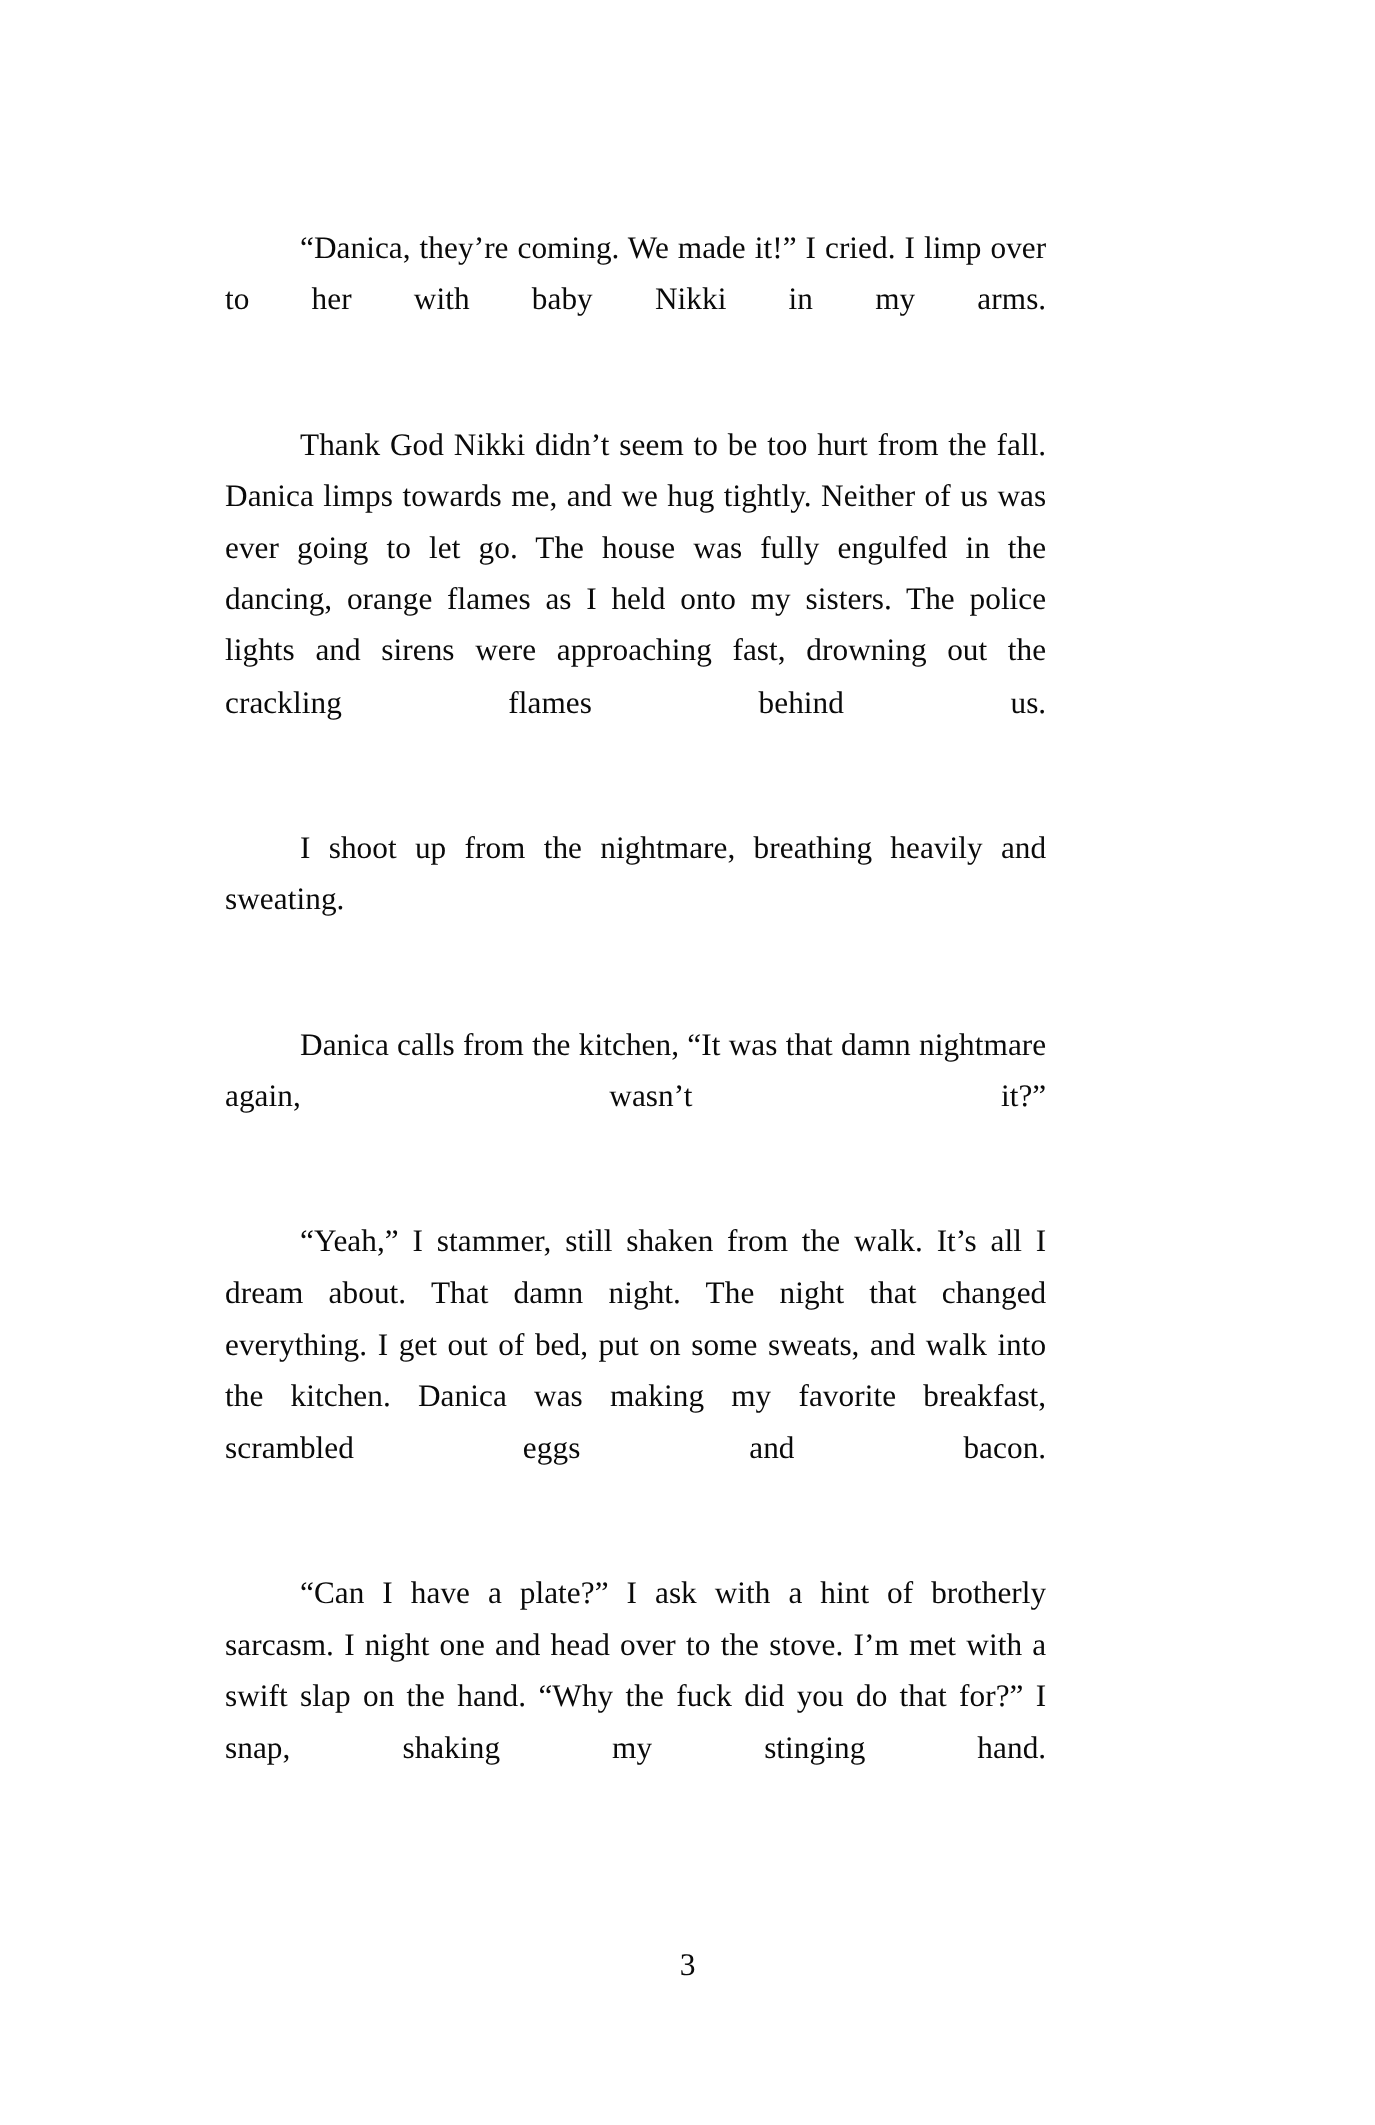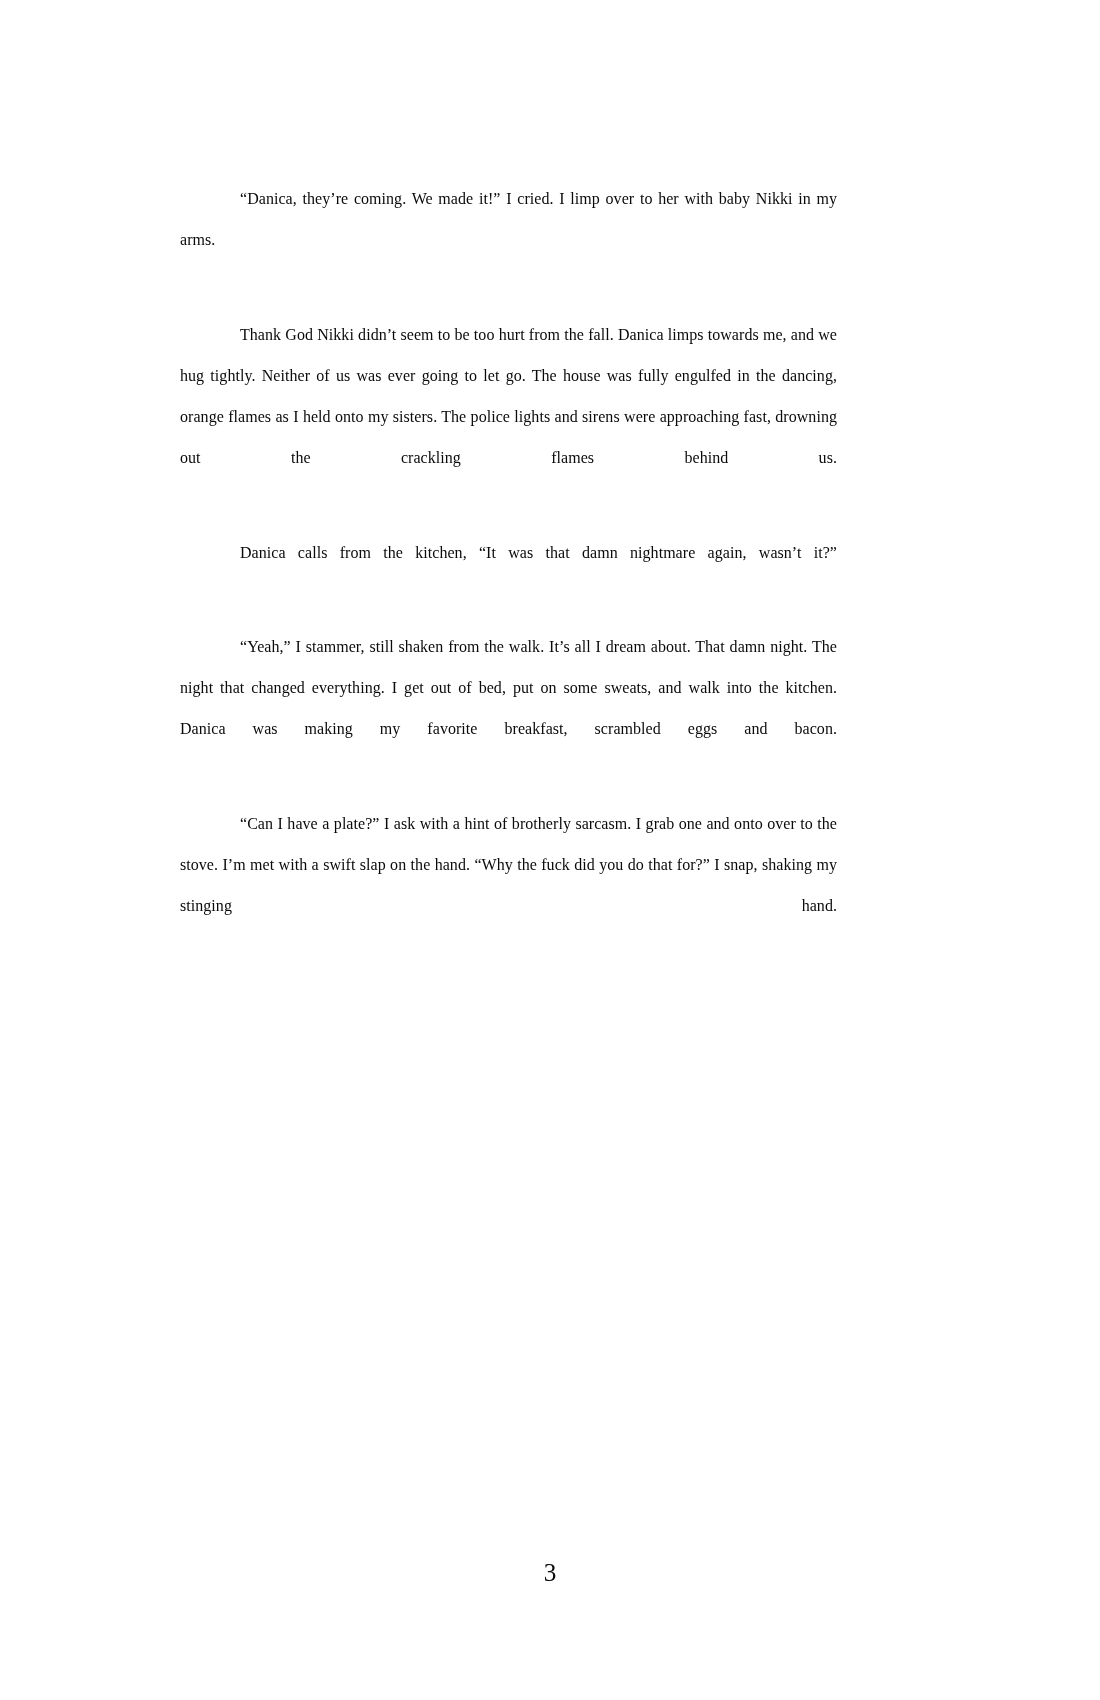--- a/index.html
+++ b/index.html
@@ -31,32 +31,32 @@
     left: 180px;
     top: 178px;
     width: 657px;
   }
 
   .para {
     margin: 0 0 0 0;
     padding: 0;
     text-align: justify;
     text-justify: inter-word;
-    font-size: 16px;
+    font-size: 25px;
     line-height: 41.2px;
     text-indent: 60px;
     letter-spacing: 0.05px;
     word-spacing: 0px;
     color: #0a0a0a;
     hyphens: none;
     -webkit-hyphens: none;
   }
 
   .para + .para {
-    margin-top: 12px;
+    margin-top: 34px;
   }
 
   
   .para::after {
     content: "";
     display: inline-block;
     width: 100%;
   }
 
   .page-number {
@@ -74,26 +74,27 @@
 <body>
 
 <div class="page">
 
   <div class="text-column">
 
     <p class="para">“Danica, they’re coming. We made it!” I cried. I limp over to her with baby Nikki in my arms.</p>
 
     <p class="para">Thank God Nikki didn’t seem to be too hurt from the fall. Danica limps towards me, and we hug tightly. Neither of us was ever going to let go. The house was fully engulfed in the dancing, orange flames as I held onto my sisters. The police lights and sirens were approaching fast, drowning out the crackling flames behind us.</p>
 
+    <p class="para">I shoot up from the nightmare, breathing heavily and sweating.</p>
 
     <p class="para">Danica calls from the kitchen, “It was that damn nightmare again, wasn’t it?”</p>
 
     <p class="para">“Yeah,” I stammer, still shaken from the walk. It’s all I dream about. That damn night. The night that changed everything. I get out of bed, put on some sweats, and walk into the kitchen. Danica was making my favorite breakfast, scrambled eggs and bacon.</p>
 
-    <p class="para">“Can I have a plate?” I ask with a hint of brotherly sarcasm. I grab one and onto over to the stove. I’m met with a swift slap on the hand. “Why the fuck did you do that for?” I snap, shaking my stinging hand.</p>
+    <p class="para">“Can I have a plate?” I ask with a hint of brotherly sarcasm. I night one and head over to the stove. I’m met with a swift slap on the hand. “Why the fuck did you do that for?” I snap, shaking my stinging hand.</p>
 
 
 
   </div>
 
   <div class="page-number">3</div>
 
 </div>
 
 </body></html>

